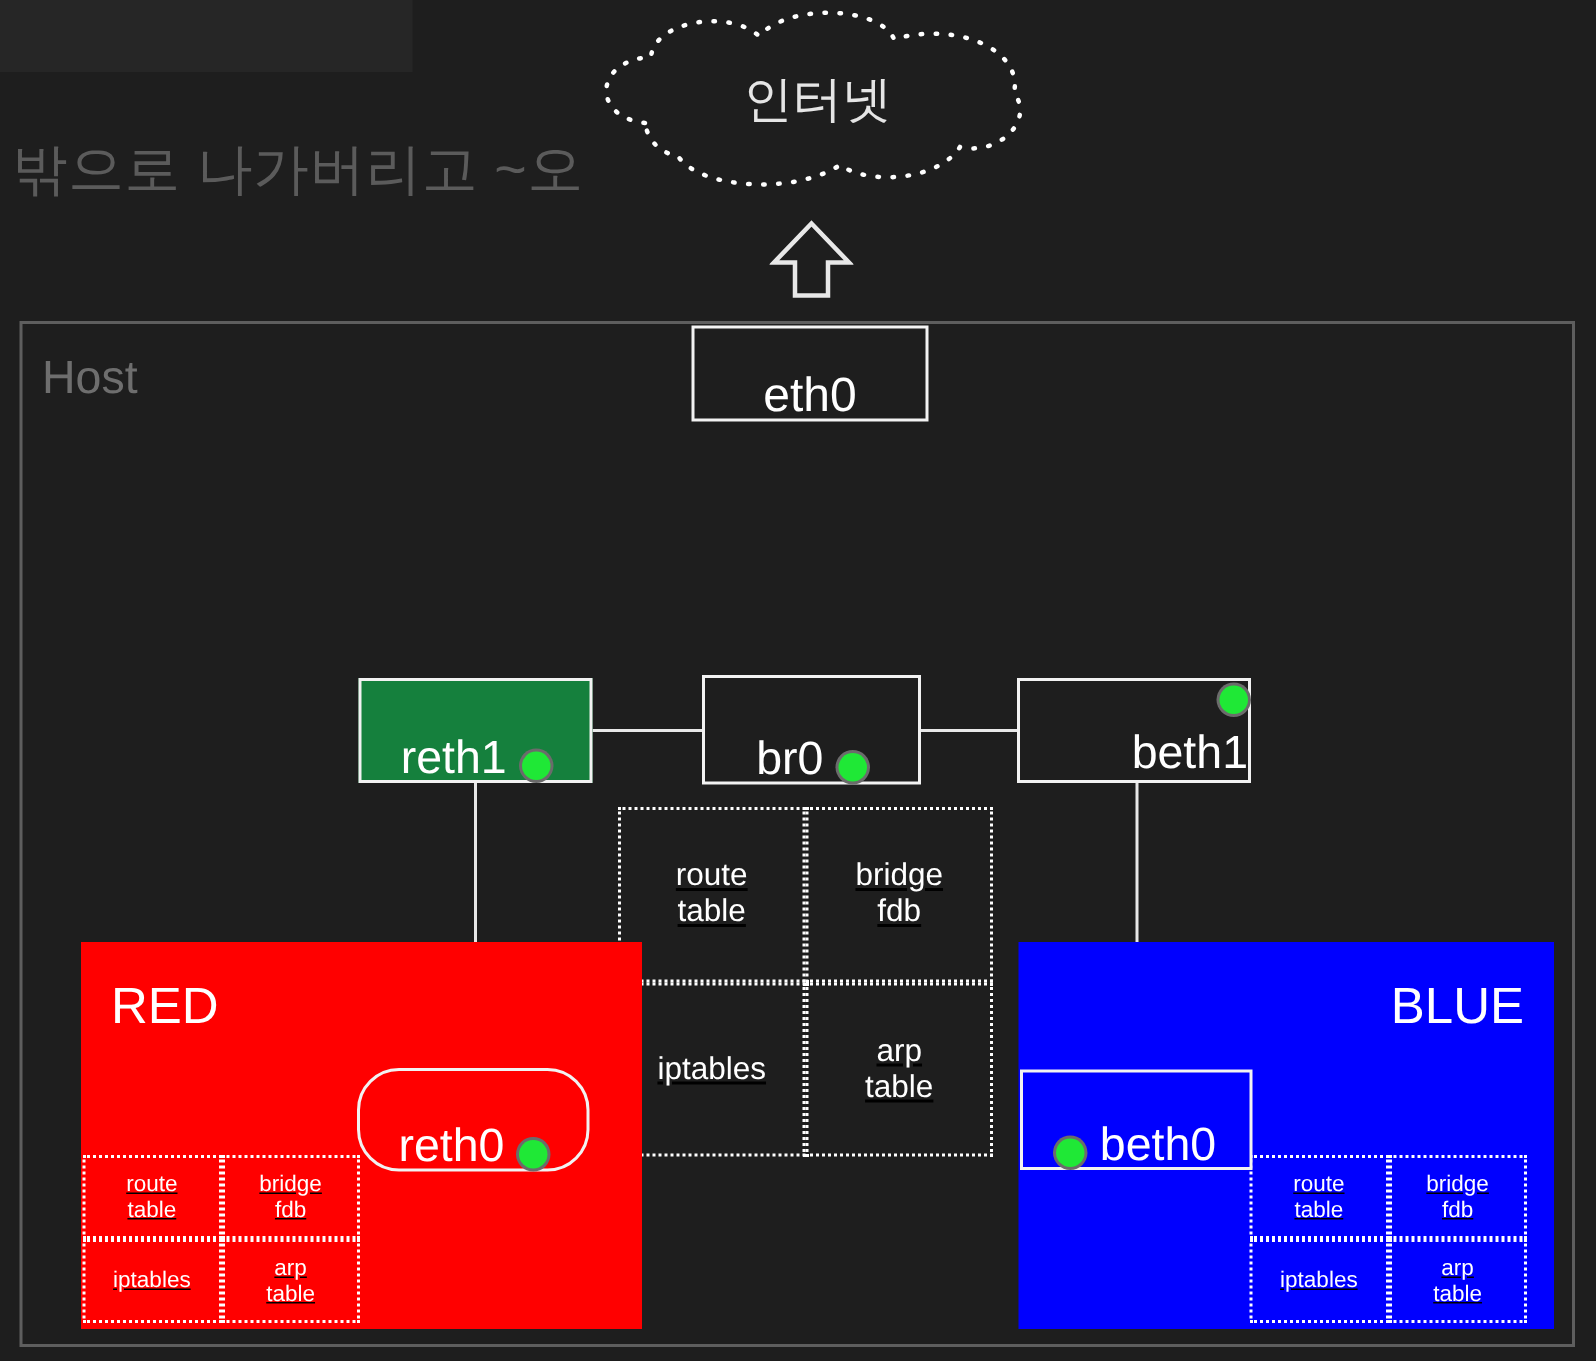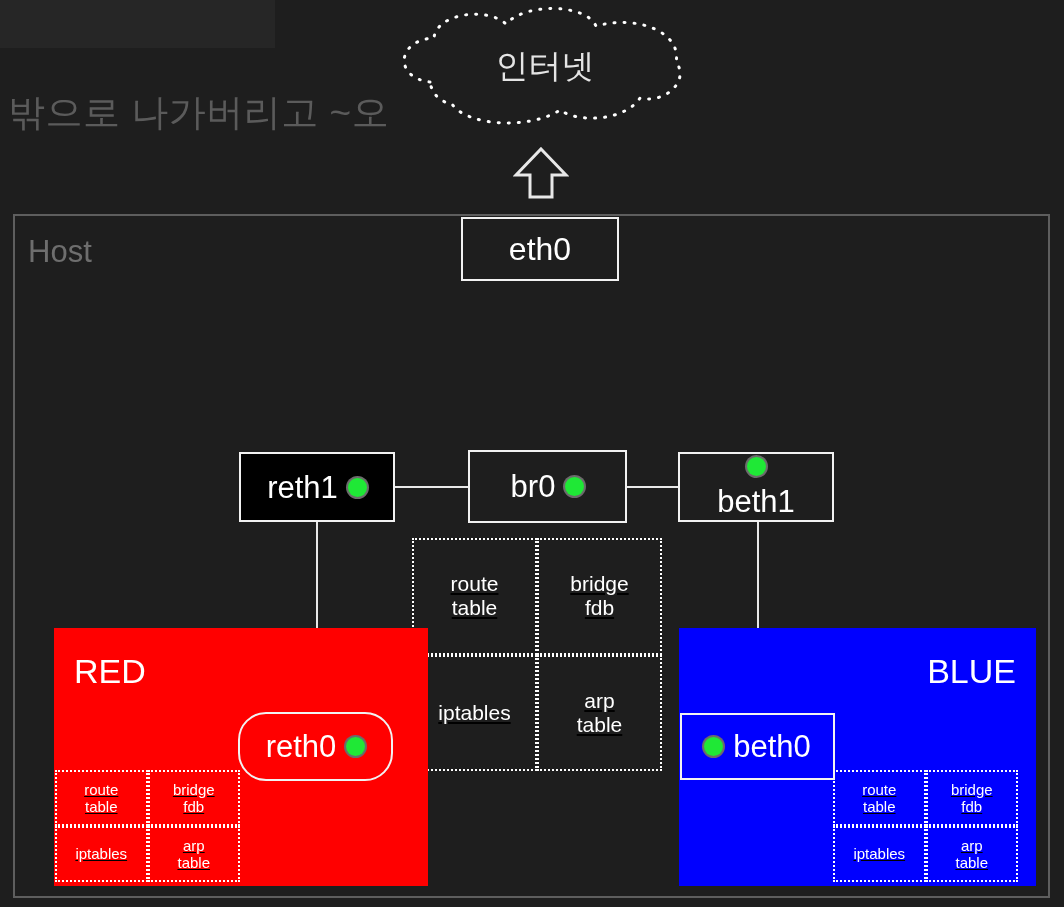--- a/index.html
+++ b/index.html
@@ -72,31 +72,31 @@
     font-size: 31px;
     color: #6e6e6e;
   }
 
   
   .devbox {
     position: absolute;
     box-sizing: border-box;
     border: 2px solid #f2f2f2;
     display: flex;
-    align-items: center;
+    align-items: flex-end;
     justify-content: center;
     gap: 10px;
     color: #ffffff;
     background: transparent;
   }
   .devbox .devlabel { line-height: 1; }
 
   #eth0-box  { left: 461px; top: 217px;  width: 158px; height: 64px;  font-size: 32px; background:#1e1e1e; }
-  #reth1-box { left: 239px; top: 452px;  width: 156px; height: 70px;  font-size: 31px; background:#000000; }
-  #br0-box   { left: 468px; top: 450px;  width: 159px; height: 73px;  font-size: 31px; background:#1e1e1e; }
+  #reth1-box { left: 239px; top: 452px;  width: 156px; height: 70px;  font-size: 31px; background:#15803d; }
+  #br0-box   { left: 468px; top: 450px;  width: 146px; height: 73px;  font-size: 31px; background:#1e1e1e; }
   #beth1-box { left: 678px; top: 452px;  width: 156px; height: 70px;  font-size: 31px; background:#1e1e1e;flex-direction:column; }
   #reth0-box { left: 238px; top: 712px;  width: 155px; height: 69px;  font-size: 31px; background:#ff0000;border-radius:28px; }
   #beth0-box { left: 680px; top: 713px;  width: 155px; height: 67px;  font-size: 31px; background:#0000ff; }
 
   
   .dot {
     width: 19px; height: 19px;
     border-radius: 50%;
     background: #1fe836;
     box-shadow: 0 0 0 2px #6b6b6b;

